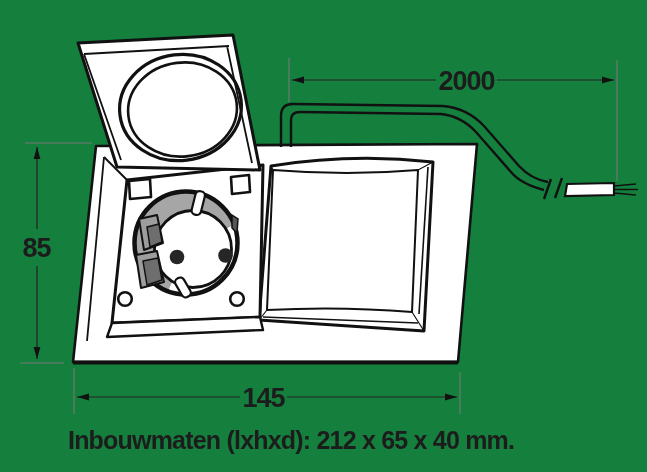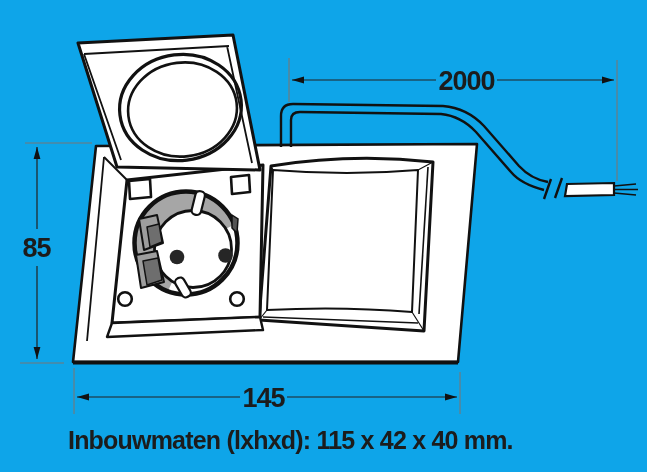--- a/index.html
+++ b/index.html
@@ -1,19 +1,19 @@
 <!DOCTYPE html>
 <html><head>
 <meta charset="utf-8">
 <style>
   html,body{margin:0;padding:0;background:#ffffff;}
   .canvas{
     position:relative;
     width:647px;height:472px;
-    background:#0ea5e9;
+    background:#15803d;
     font-family:"Liberation Sans",sans-serif;
     overflow:hidden;
   }
   svg{position:absolute;left:0;top:0;}
   .dim-label{
     font-family:"Liberation Sans",sans-serif;
     font-size:27px;
     font-weight:600;
     fill:#1c1c1c;
     letter-spacing:-1px;
@@ -124,14 +124,14 @@
 
     <g>
       <path d="M74,368 L74,414 M460,372 L460,414" stroke="#777777" stroke-width="1.1" fill="none"></path>
       <path d="M77,397 L240,397 M287,397 L457,397" stroke="#222222" stroke-width="1.2" fill="none"></path>
       <polygon points="77,397 89,393.6 89,400.4" fill="#111111"></polygon>
       <polygon points="457,397 445,393.6 445,400.4" fill="#111111"></polygon>
       <text class="dim-label" x="263.5" y="407" text-anchor="middle">145</text>
     </g>
   </svg>
 
-  <div class="caption">Inbouwmaten (lxhxd): 115 x 42 x 40 mm.</div>
+  <div class="caption">Inbouwmaten (lxhxd): 212 x 65 x 40 mm.</div>
 </div>
 
 </body></html>

